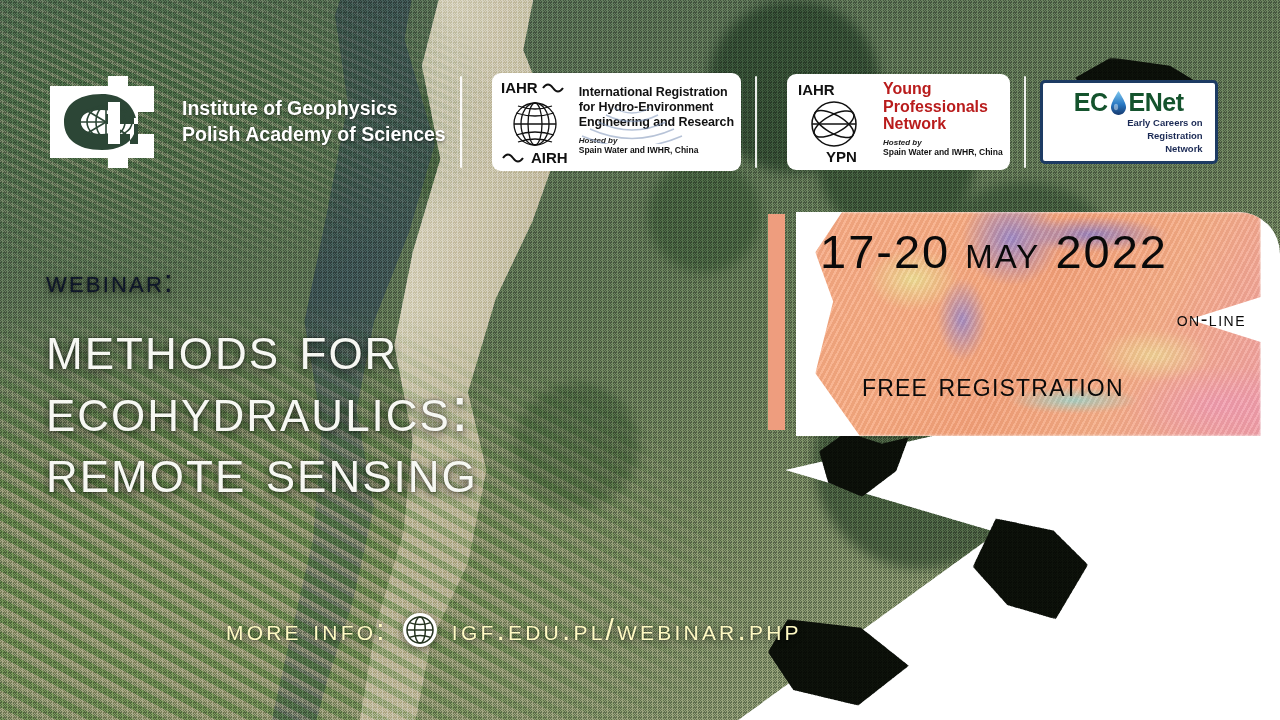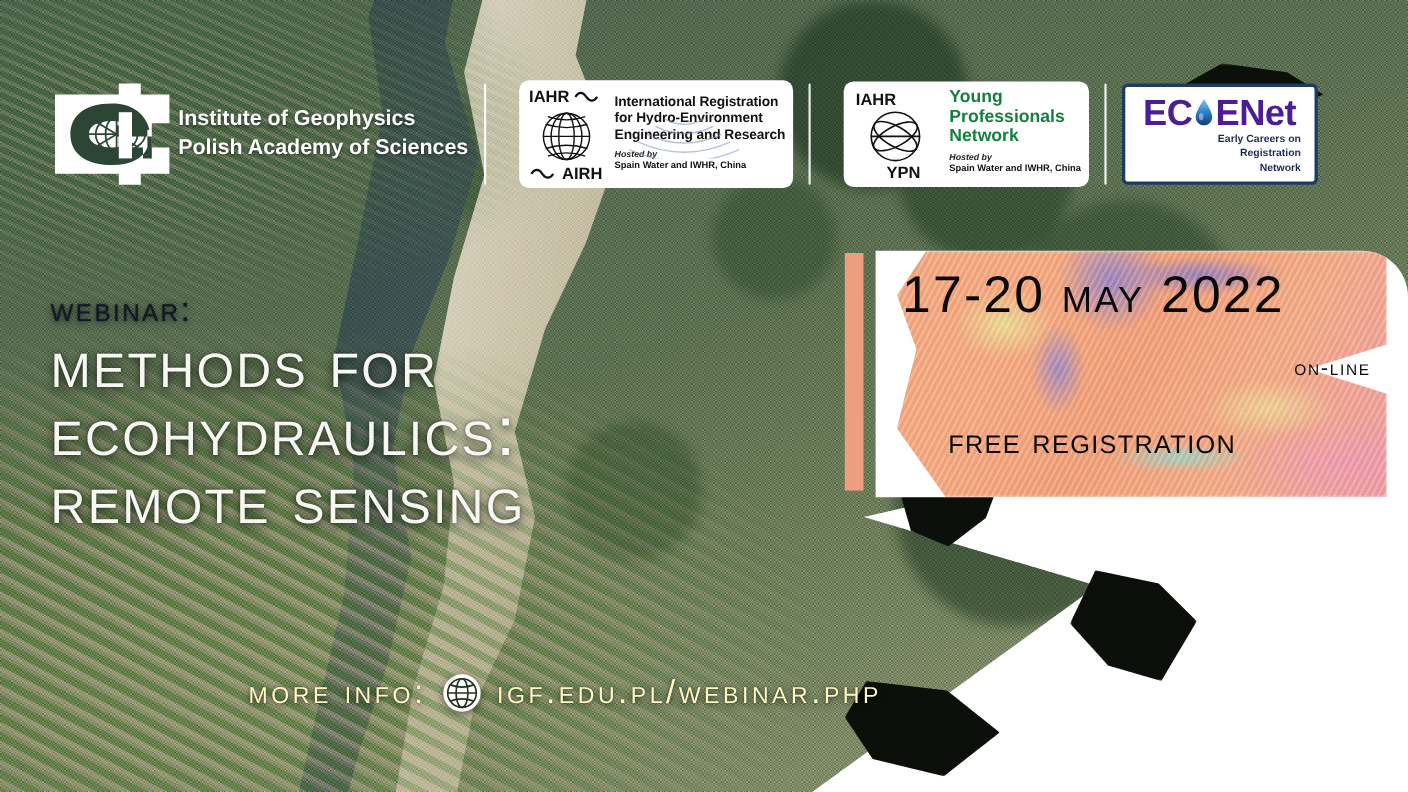--- a/index.html
+++ b/index.html
@@ -99,71 +99,71 @@
   .sb3{left:84%;top:8%;width:10%;height:7%;
        clip-path:polygon(0% 40%,28% 0%,74% 16%,100% 56%,56% 100%,14% 82%);}
   .sb4{left:60%;top:86%;width:11%;height:12%;
        clip-path:polygon(14% 0%,66% 10%,100% 54%,64% 100%,18% 82%,0% 38%);}
   .sb5{left:90%;top:40%;width:7%;height:9%;
        clip-path:polygon(0% 26%,40% 0%,100% 30%,78% 88%,26% 100%);}
 
   
   .logobar{position:absolute;left:46px;top:72px;display:flex;align-items:center;gap:0;z-index:6;}
 
-  .igf{display:flex;align-items:center;gap:4px;}
+  .igf{display:flex;align-items:center;gap:24px;}
   .igf-mark{width:112px;height:100px;position:relative;flex:none;}
   .igf-txt{color:#fff;font-weight:bold;font-size:19.5px;line-height:1.32;
     text-shadow:0 1px 3px rgba(0,0,0,.55);white-space:nowrap;}
 
   .divider{width:2px;height:92px;background:rgba(255,255,255,.9);margin:0 14px;flex:none;
     border-radius:2px;}
 
   .logo-card{background:#fff;border-radius:9px;padding:6px 7px;display:flex;align-items:center;
     flex:none;margin-left:16px;}
   .iahr-group{display:flex;align-items:flex-start;gap:8px;}
   .iahr-badge{width:72px;height:86px;position:relative;flex:none;}
   .iahr-words{padding-top:6px;}
   .iahr-main{color:#111;font-weight:bold;font-size:12.5px;line-height:1.18;letter-spacing:-.1px;}
   .iahr-host-lbl{color:#222;font-style:italic;font-weight:bold;font-size:8px;margin-top:7px;}
   .iahr-host{color:#111;font-weight:bold;font-size:8.5px;line-height:1.2;}
 
   .ypn-group{display:flex;align-items:flex-start;gap:9px;}
   .ypn-badge{width:80px;height:84px;position:relative;flex:none;}
-  .ypn-main{color:#15803d;font-weight:bold;font-size:16px;line-height:1.1;}
+  .ypn-main{color:#b91c1c;font-weight:bold;font-size:16px;line-height:1.1;}
   .ypn-host-lbl{color:#222;font-style:italic;font-weight:bold;font-size:8px;margin-top:5px;}
   .ypn-host{color:#111;font-weight:bold;font-size:8.5px;line-height:1.2;}
 
   .eco{background:#fff;border:3px solid #1d3b63;border-radius:5px;
     padding:7px 12px 6px;width:178px;flex:none;}
-  .eco-top{display:flex;align-items:center;justify-content:center;gap:1px;
-    font-weight:bold;font-size:33px;color:#4c1d95;line-height:1;letter-spacing:-.5px;}
+  .eco-top{display:flex;align-items:flex-end;justify-content:center;gap:1px;
+    font-weight:bold;font-size:25px;color:#14532d;line-height:1;letter-spacing:-.5px;}
   .eco-drop{width:17px;height:24px;flex:none;margin:0 1px;}
   .eco-sub{text-align:right;color:#1b2a55;font-size:9.5px;font-weight:bold;
     line-height:1.38;margin-top:1px;position:relative;z-index:2;}
   .eco-ripple{position:absolute;left:50%;transform:translateX(-50%);
     top:32px;width:120px;height:40px;z-index:1;opacity:.55;}
 
   
   .titleblock{position:absolute;left:46px;top:266px;z-index:6;}
   .kicker{
     color:#0f172a;font-size:31px;letter-spacing:2.2px;font-variant:small-caps;
     text-transform:lowercase;line-height:1;
     text-shadow:0 2px 7px rgba(0,0,0,.65),0 0 2px rgba(0,0,0,.5);
   }
   .kicker::first-letter{font-size:1.0em;}
-  .headline{margin-top:4px;}
+  .headline{margin-top:20px;}
   .headline .ln{
     display:block;color:#f6f7f2;font-size:63px;line-height:.98;letter-spacing:2px;
     font-variant:small-caps;text-transform:lowercase;font-weight:400;
     text-shadow:0 3px 10px rgba(0,0,0,.68),0 0 3px rgba(0,0,0,.45);
     white-space:nowrap;
   }
 
   
-  .datepanel{position:absolute;left:768px;top:228px;width:512px;height:224px;z-index:7;}
+  .datepanel{position:absolute;left:768px;top:212px;width:512px;height:224px;z-index:7;}
   .salmon-bar{position:absolute;left:0;top:2px;width:17px;height:216px;background:#ee9d7e;}
   .datecard{position:absolute;left:28px;top:0;right:0;bottom:0;
     background:#ffffff;border-top-right-radius:42px;overflow:hidden;}
   .thermal{position:absolute;left:4%;top:0;width:92%;height:100%;
     background:
       radial-gradient(ellipse 18% 34% at 44% 12%, rgba(150,132,200,.95), transparent 62%),
       radial-gradient(ellipse 26% 12% at 62% 10%, rgba(140,124,196,.9), transparent 66%),
       radial-gradient(ellipse 9% 30% at 33% 48%, rgba(152,134,202,.88), transparent 62%),
       radial-gradient(ellipse 22% 9% at 58% 84%, rgba(150,214,206,.85), transparent 66%),
       radial-gradient(ellipse 16% 22% at 22% 30%, rgba(236,232,150,.8), transparent 64%),

